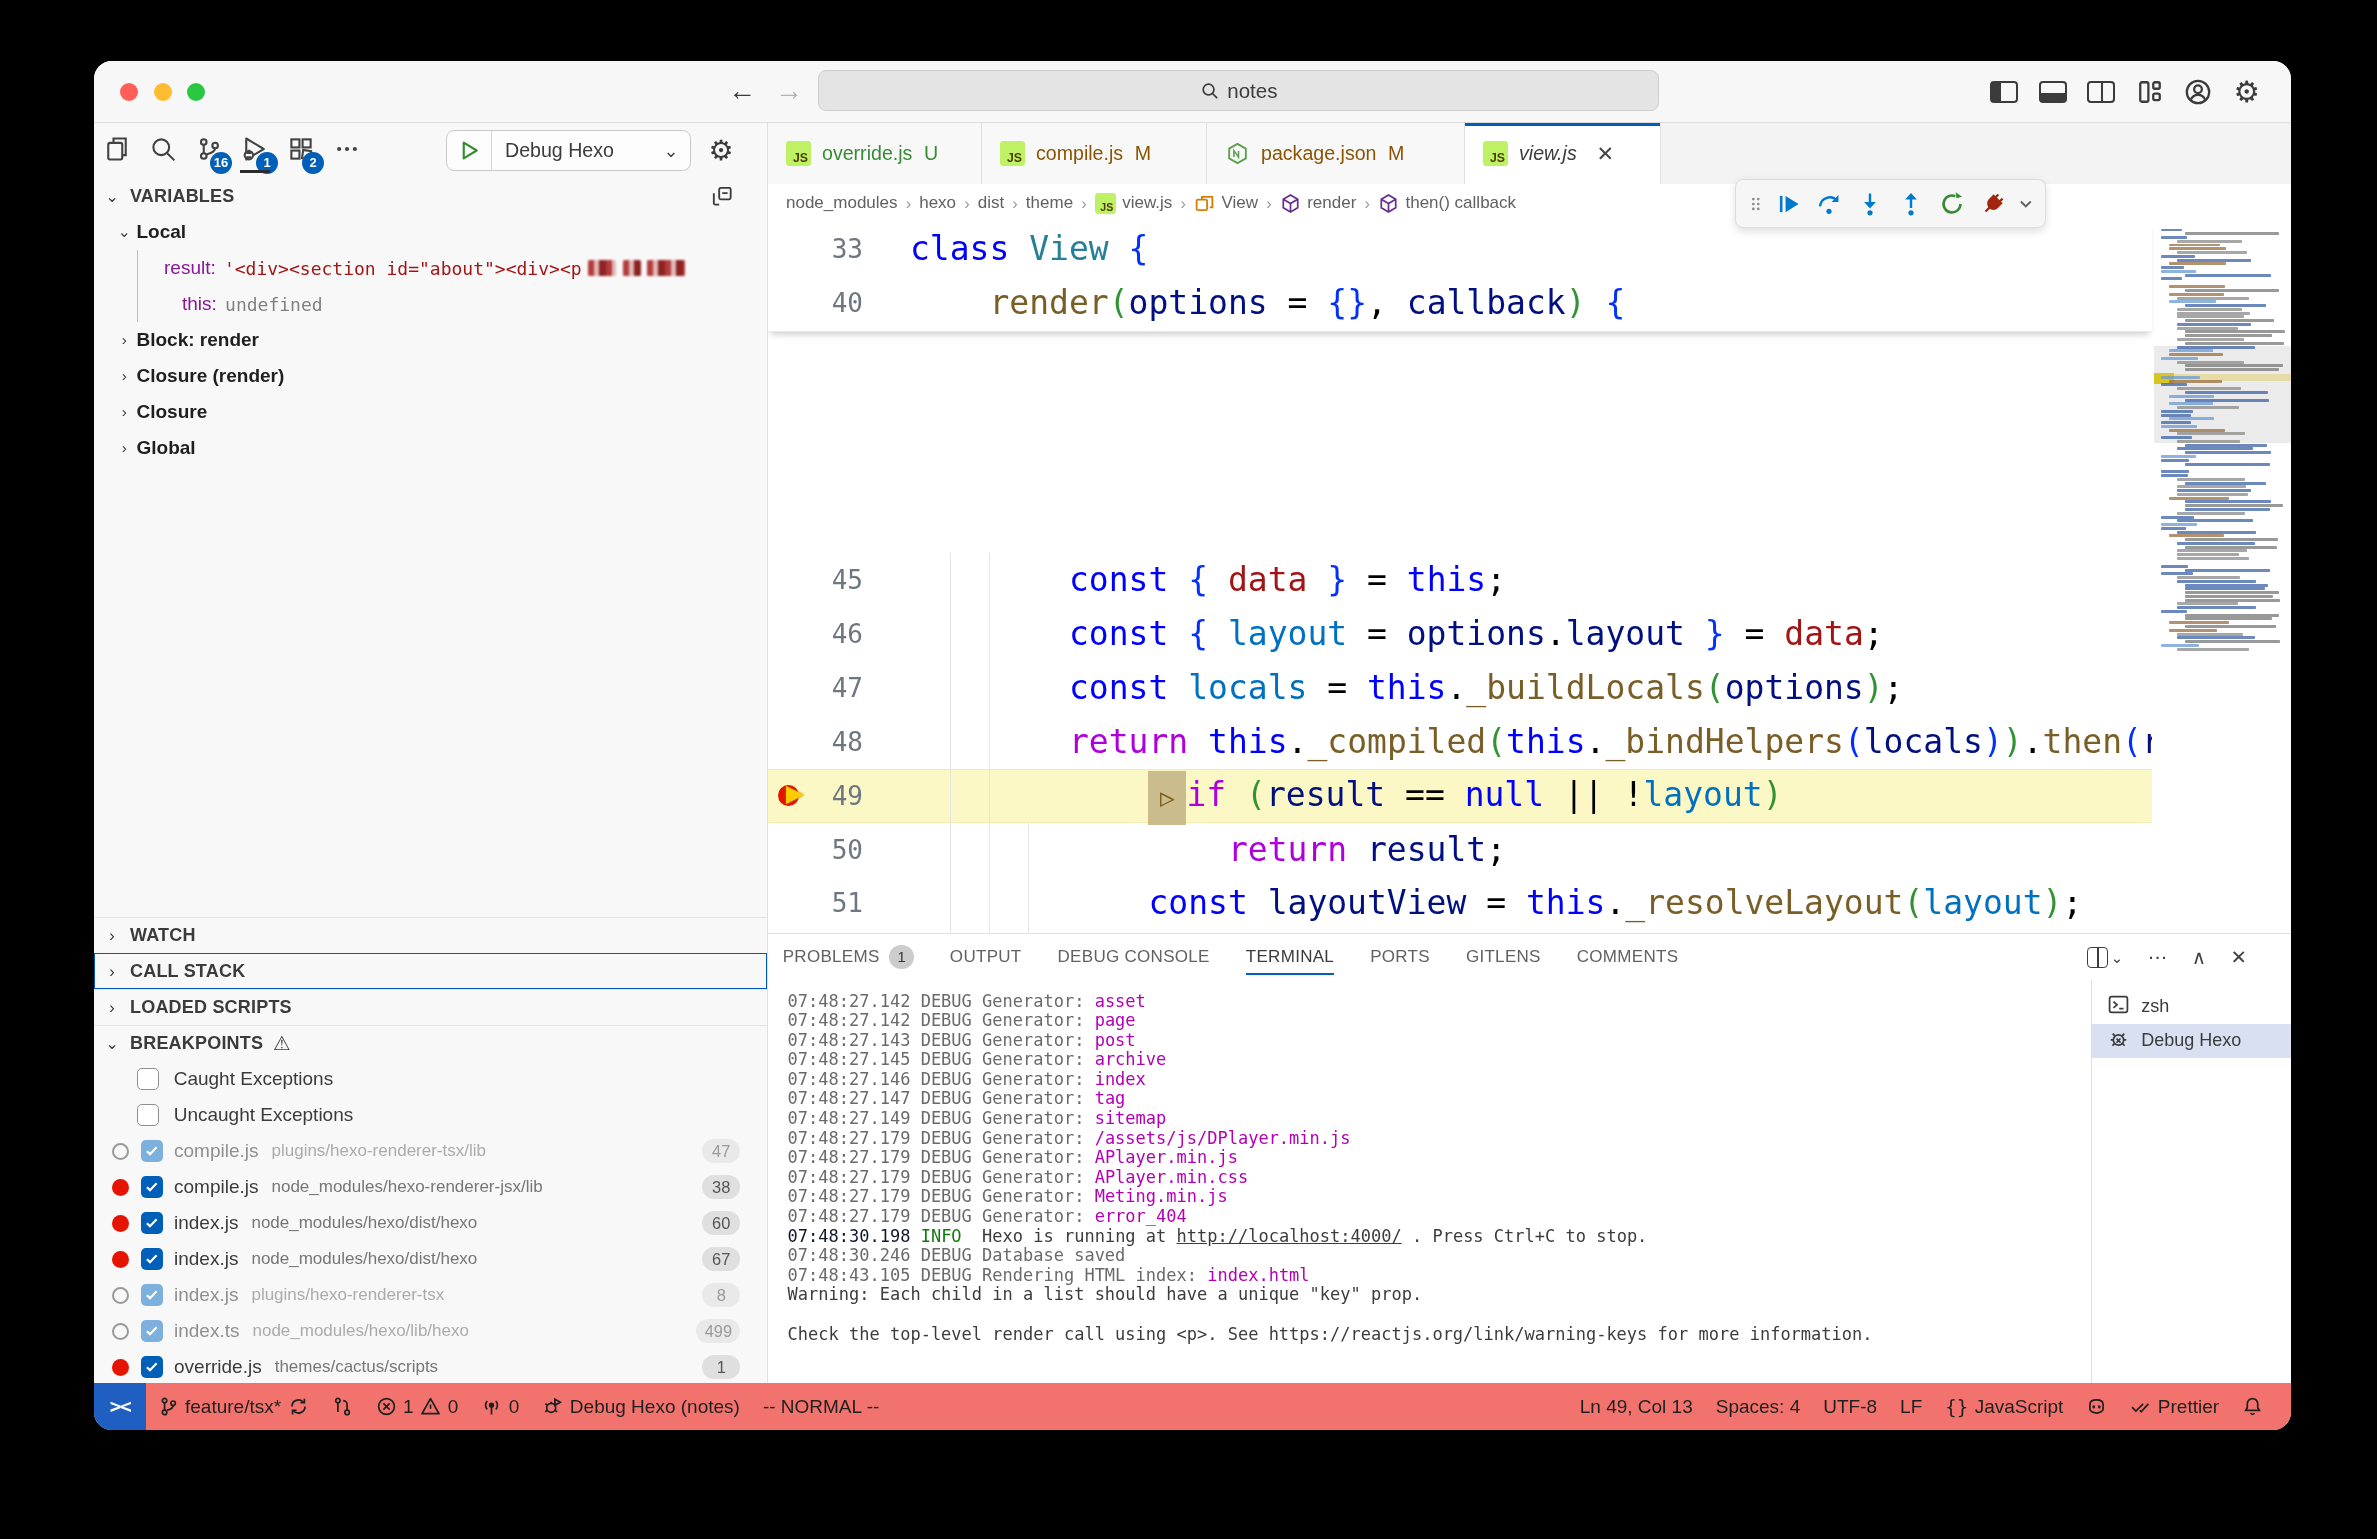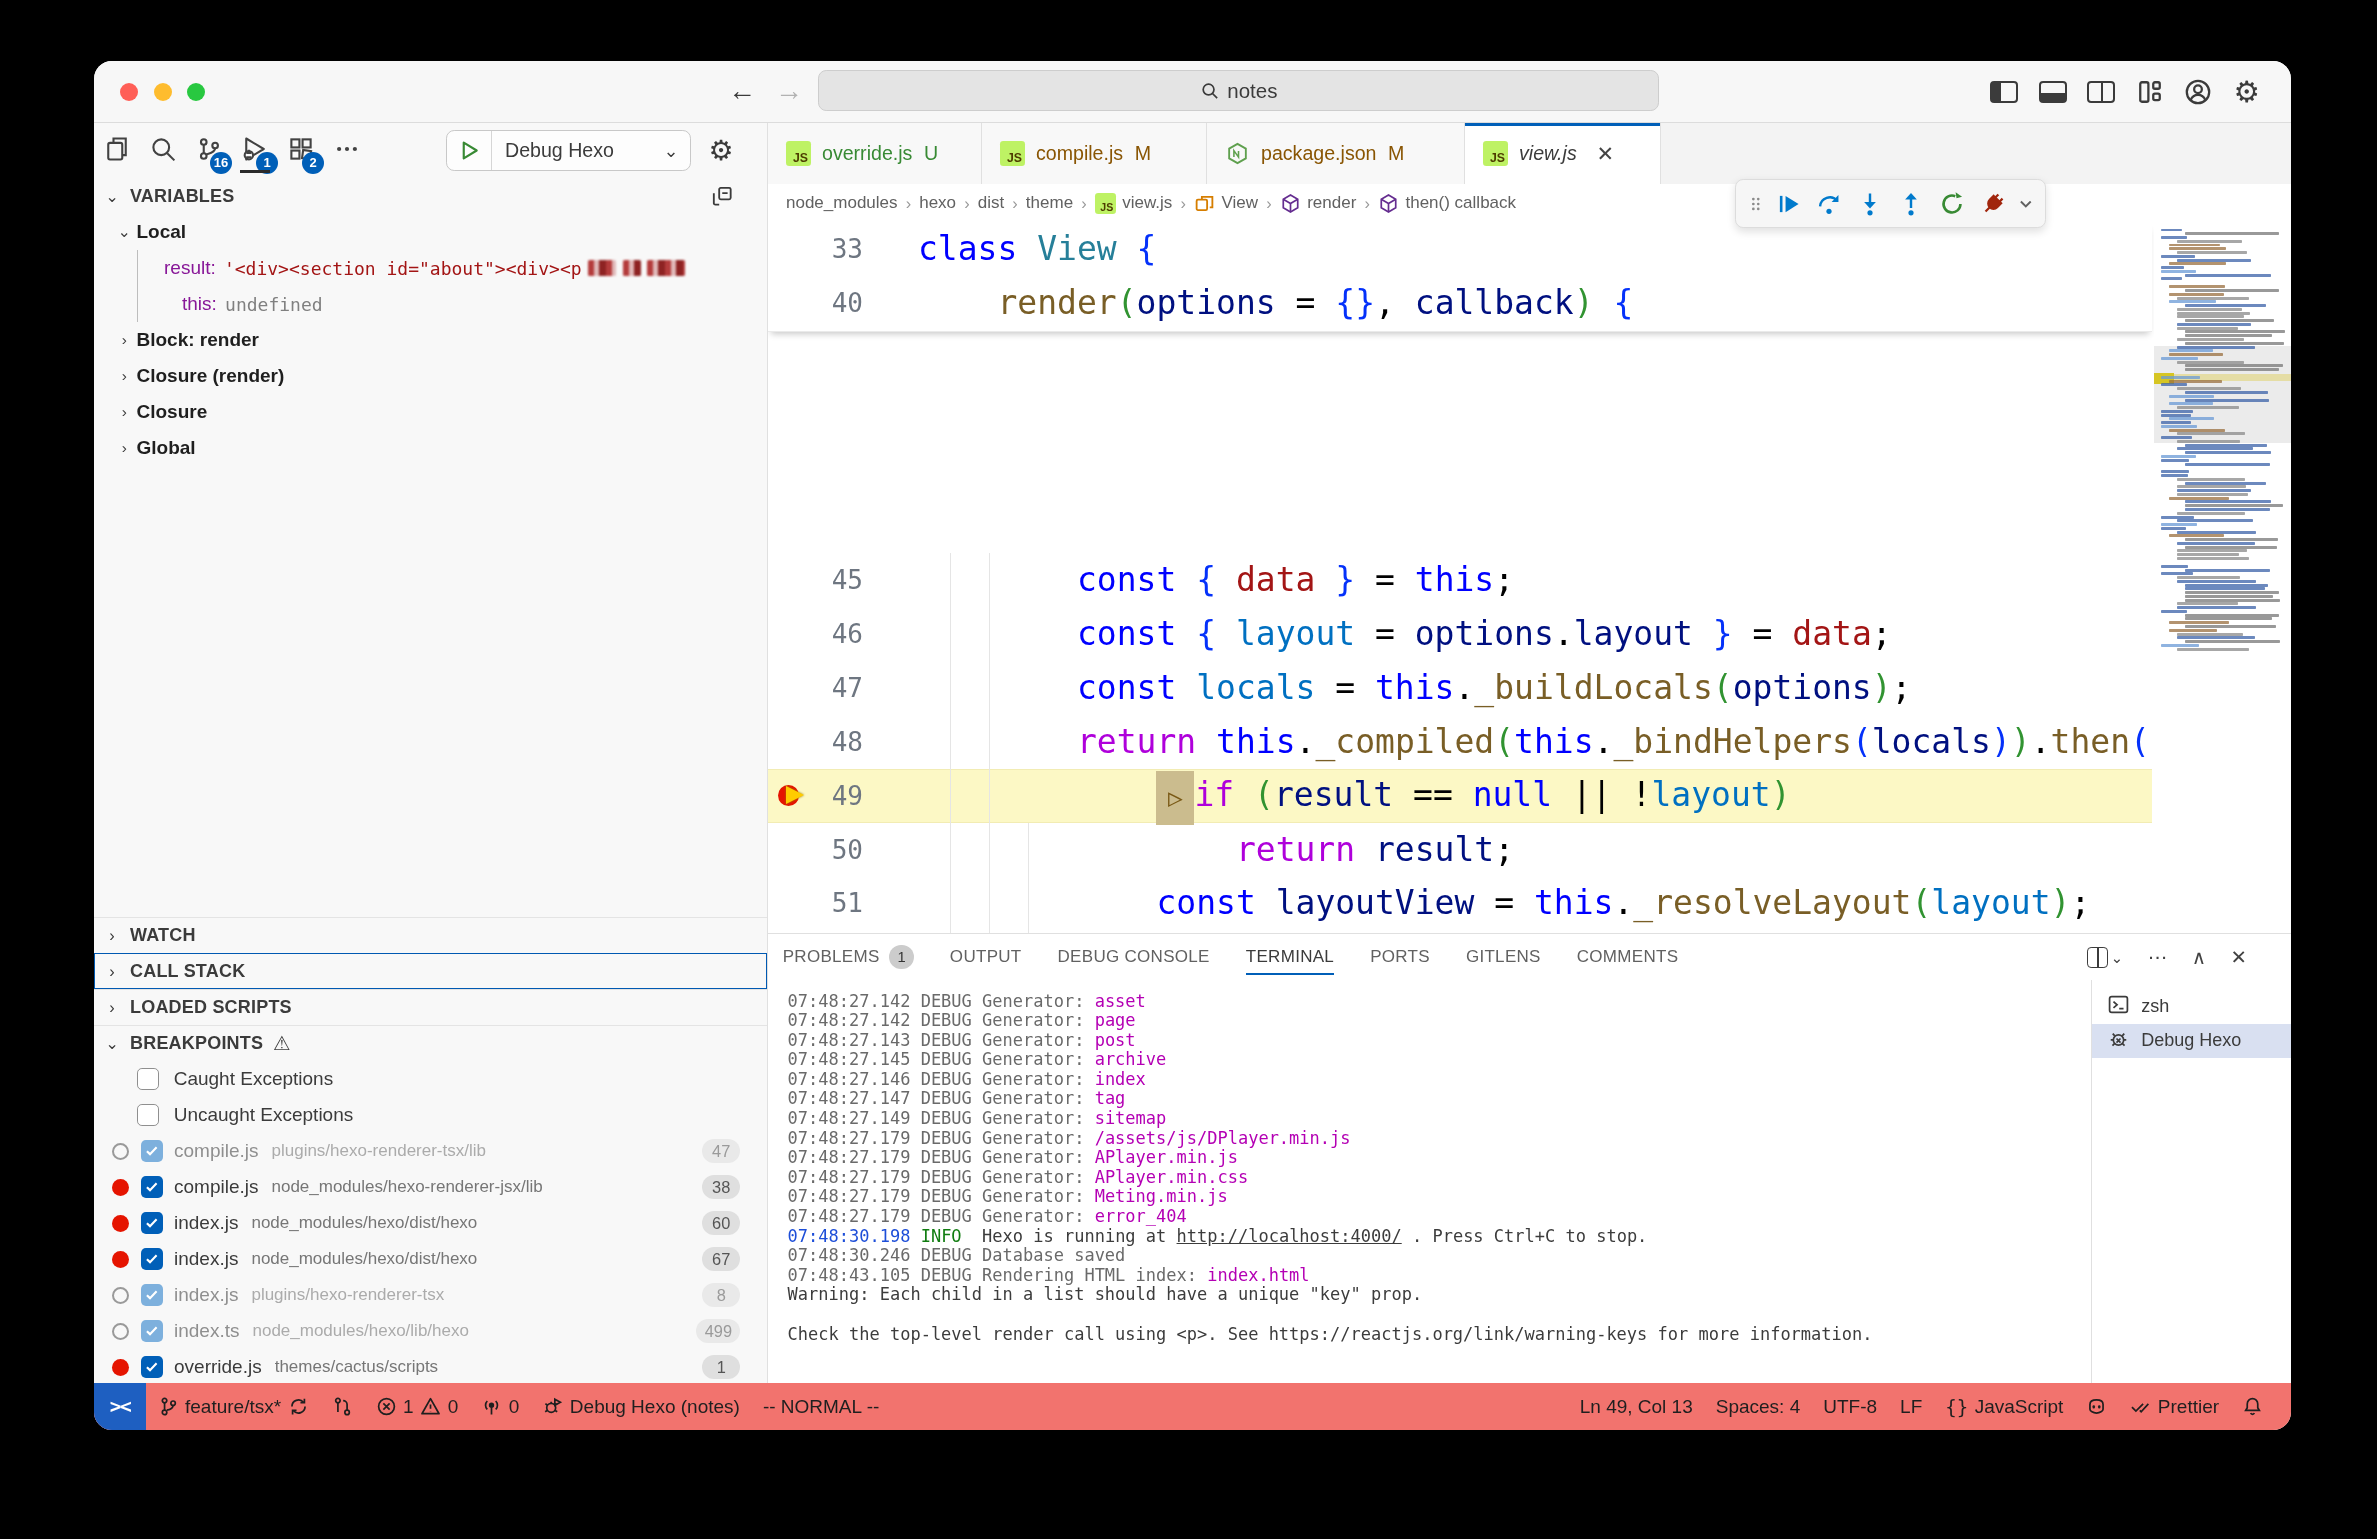--- a/index.html
+++ b/index.html
@@ -98,21 +98,21 @@
   .tab-close{margin-left:8.2px;font-size:21px;color:#444;}
   .tab-git{font-weight:normal;}
 
   .breadcrumbs{height:38px;flex:0 0 auto;background:#fff;display:flex;align-items:center;padding-left:18px;
                font-size:17px;color:#616161;gap:6.5px;white-space:nowrap;}
   .bc-sep{color:#9a9a9a;font-size:16.4px;padding:0 1.6px;}
   .bc-item{display:flex;align-items:center;gap:6.5px;}
   .bc-ico{display:flex;align-items:center;}
 
   .code-area{position:relative;flex:1;min-height:0;background:#fff;overflow:hidden;}
-  .code-line{position:absolute;left:0;height:54px;display:flex;align-items:center;width:1384px;gap:8px;}
+  .code-line{position:absolute;left:0;height:54px;display:flex;align-items:center;width:1384px;}
   .gutter{width:142px;flex:0 0 auto;position:relative;height:100%;display:flex;align-items:center;}
   .lnum{position:absolute;right:47px;font-size:26px;color:#6e7681;font-family:"DejaVu Sans Mono",monospace;}
   .ltext{font-family:"DejaVu Sans Mono",monospace;font-size:33px;white-space:pre;line-height:54px;flex:1;overflow:hidden;}
   .line-hl{background:#fcf8c5;box-shadow:inset 0 0.8px 0 #eee8ad, inset 0 -0.8px 0 #eee8ad;}
   .sticky-wrap{position:absolute;top:0;left:0;width:1384px;height:109px;background:#fff;z-index:3;
                box-shadow:0 4.9px 6.5px -3.3px rgba(0,0,0,.22);border-bottom:0.8px solid #eaeaea;}
   .glyph-box{display:inline-block;width:38px;background:#cbbc8e;color:#7a5a16;text-align:center;font-size:24.5px;}
   .bpc{position:absolute;left:8.2px;width:33px;height:33px;top:10.6px;}
   .bpc .ring{position:absolute;left:1.6px;top:5.7px;width:21px;height:21px;border-radius:50%;background:#e51400;}
   .bpc .arrow{position:absolute;left:9.8px;top:6.5px;width:0;height:0;border-left:18px solid #ffcc00;
@@ -784,21 +784,21 @@
               <div class="tline"><span style="color: rgb(106, 106, 106);">07:48:27.143 DEBUG Generator: </span><span style="color: rgb(180, 0, 180);">post</span></div>
               <div class="tline"><span style="color: rgb(106, 106, 106);">07:48:27.145 DEBUG Generator: </span><span style="color: rgb(180, 0, 180);">archive</span></div>
               <div class="tline"><span style="color: rgb(106, 106, 106);">07:48:27.146 DEBUG Generator: </span><span style="color: rgb(180, 0, 180);">index</span></div>
               <div class="tline"><span style="color: rgb(106, 106, 106);">07:48:27.147 DEBUG Generator: </span><span style="color: rgb(180, 0, 180);">tag</span></div>
               <div class="tline"><span style="color: rgb(106, 106, 106);">07:48:27.149 DEBUG Generator: </span><span style="color: rgb(180, 0, 180);">sitemap</span></div>
               <div class="tline"><span style="color: rgb(106, 106, 106);">07:48:27.179 DEBUG Generator: </span><span style="color: rgb(180, 0, 180);">/assets/js/DPlayer.min.js</span></div>
               <div class="tline"><span style="color: rgb(106, 106, 106);">07:48:27.179 DEBUG Generator: </span><span style="color: rgb(180, 0, 180);">APlayer.min.js</span></div>
               <div class="tline"><span style="color: rgb(106, 106, 106);">07:48:27.179 DEBUG Generator: </span><span style="color: rgb(180, 0, 180);">APlayer.min.css</span></div>
               <div class="tline"><span style="color: rgb(106, 106, 106);">07:48:27.179 DEBUG Generator: </span><span style="color: rgb(180, 0, 180);">Meting.min.js</span></div>
               <div class="tline"><span style="color: rgb(106, 106, 106);">07:48:27.179 DEBUG Generator: </span><span style="color: rgb(180, 0, 180);">error_404</span></div>
-              <div class="tline"><span style="color: #1d4ed8;">07:48:30.198 </span><span style="color: rgb(16, 124, 16);">INFO</span><span style="color: rgb(60, 60, 60);">  Hexo is running at </span><span style="color: rgb(60, 60, 60); text-decoration: underline;">http://localhost:4000/</span><span style="color: rgb(60, 60, 60);"> . Press Ctrl+C to stop.</span></div>
+              <div class="tline"><span style="color: #0f172a;">07:48:30.198 </span><span style="color: rgb(16, 124, 16);">INFO</span><span style="color: rgb(60, 60, 60);">  Hexo is running at </span><span style="color: rgb(60, 60, 60); text-decoration: underline;">http://localhost:4000/</span><span style="color: rgb(60, 60, 60);"> . Press Ctrl+C to stop.</span></div>
               <div class="tline"><span style="color: rgb(106, 106, 106);">07:48:30.246 DEBUG Database saved</span></div>
               <div class="tline"><span style="color: rgb(106, 106, 106);">07:48:43.105 DEBUG Rendering HTML index: </span><span style="color: rgb(180, 0, 180);">index.html</span></div>
               <div class="tline"><span style="color: rgb(60, 60, 60);">Warning: Each child in a list should have a unique "key" prop.</span></div>
               <div class="tline">&nbsp;</div>
               <div class="tline"><span style="color: rgb(60, 60, 60);">Check the top-level render call using &lt;p&gt;. See https://reactjs.org/link/warning-keys for more information.</span></div>
             </div>
           <div class="term-side" id="termSide">
               <div class="term-item">
                 <span><svg viewBox="0 0 16 16" fill="none" stroke="#3b3b3b" stroke-width="1.2">
                     <rect x="1.8" y="2.5" width="12.4" height="11" rx="1.5"></rect>

